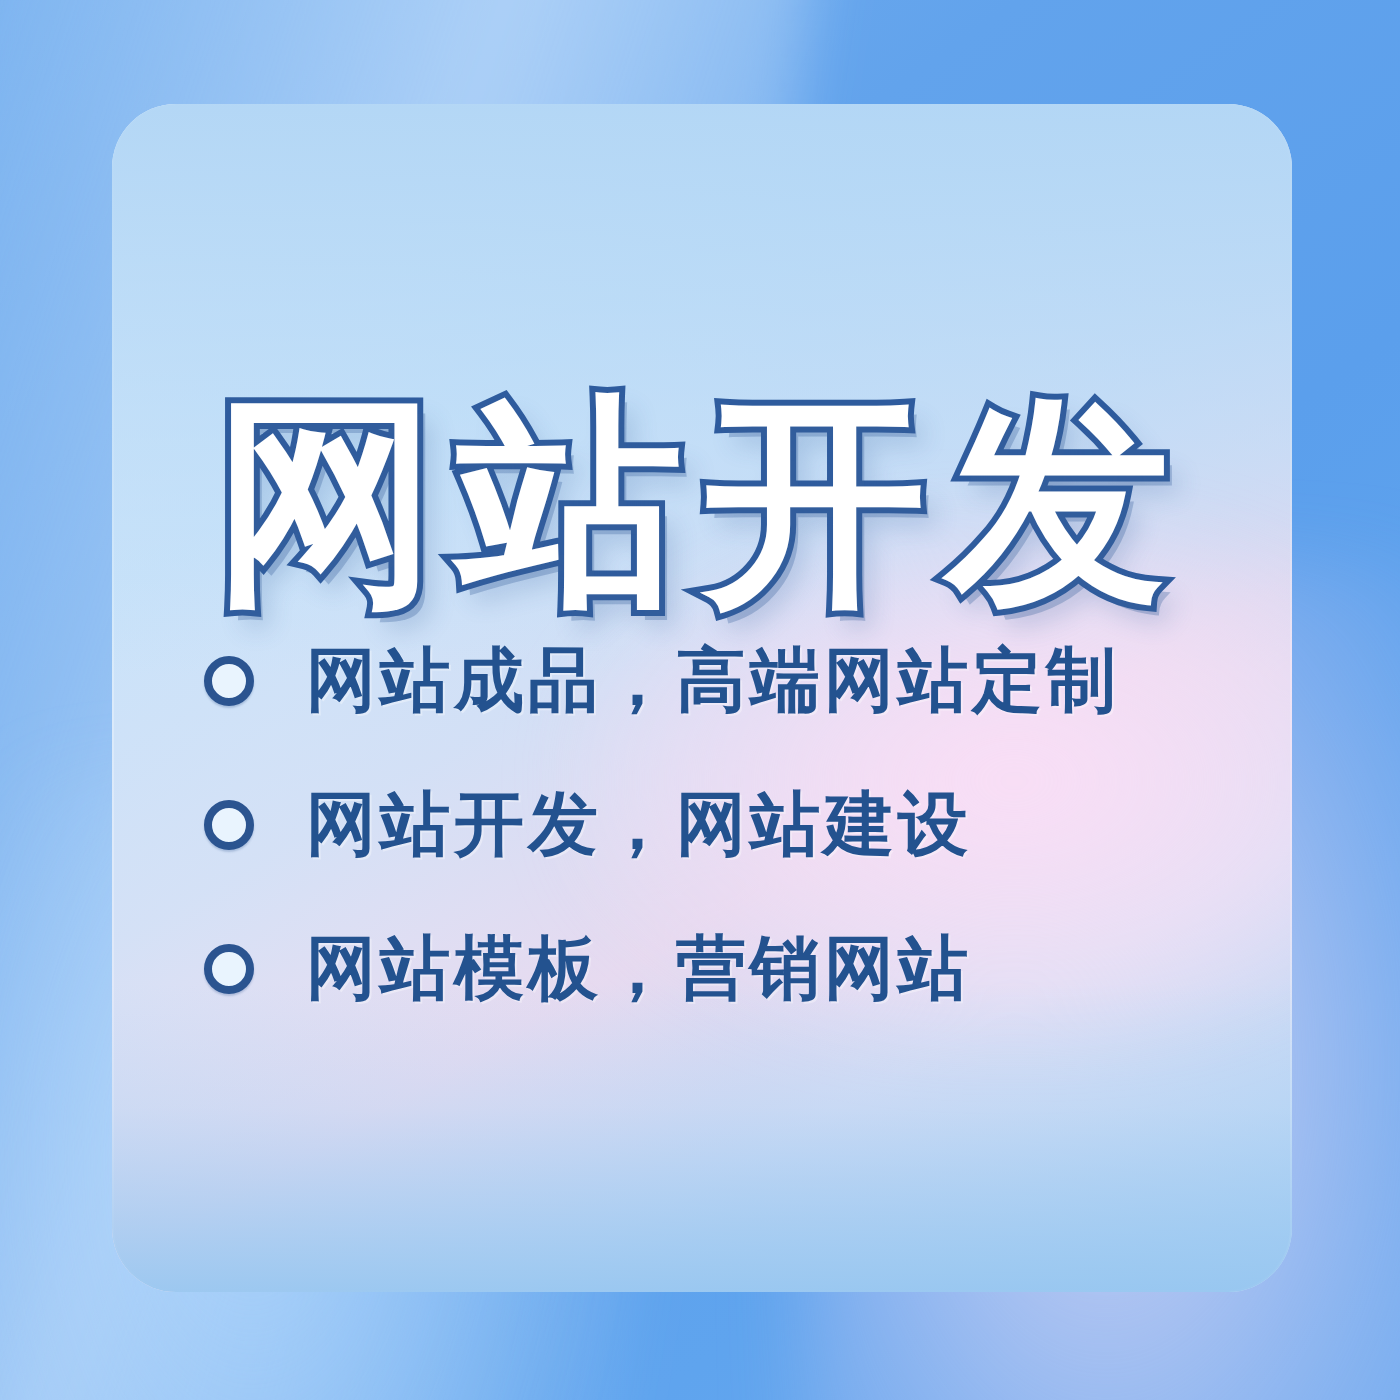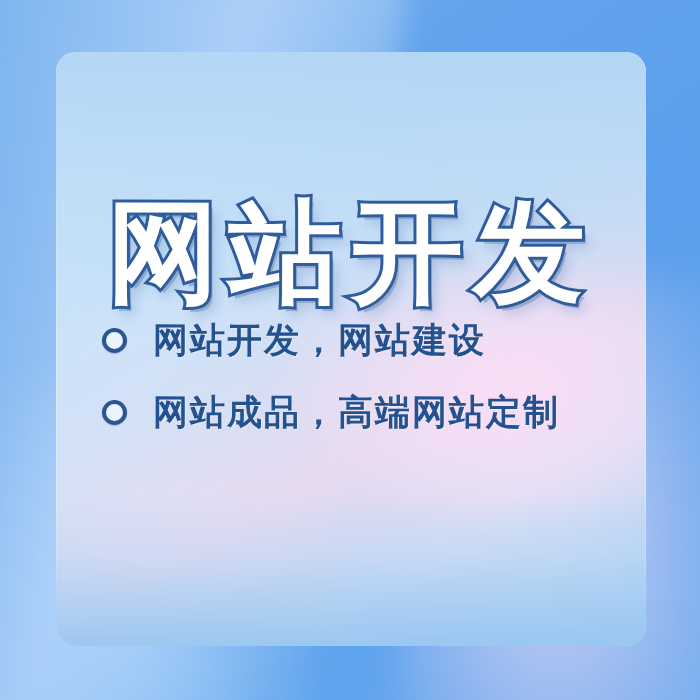--- a/index.html
+++ b/index.html
@@ -61,21 +61,21 @@
     filter: blur(18px);
   }
 
   
   .card {
     position: absolute;
     left: 56px;
     top: 52px;
     width: 590px;
     height: 594px;
-    border-radius: 20px;
+    border-radius: 32px;
     overflow: hidden;
     background:
       linear-gradient(150deg,
         rgba(214,234,252,0.96) 0%,
         rgba(205,229,250,0.95) 26%,
         rgba(215,226,246,0.94) 45%,
         rgba(240,222,240,0.92) 62%,
         rgba(224,225,245,0.92) 76%,
         rgba(176,212,245,0.95) 100%);
     box-shadow: 0 0 0 1px rgba(255,255,255,0.28) inset;
@@ -188,28 +188,32 @@
     <div class="card-inner">
 
       <div class="title-wrap">
         <h1 class="title">网站开发</h1>
       </div>
 
       <ul class="list">
 
         <li class="list-item">
           <span class="bullet"></span>
+          <span class="item-text">网站成品，高端网站定制</span>
+        </li>
+
+        <li class="list-item">
+          <span class="bullet"></span>
           <span class="item-text">网站开发，网站建设</span>
         </li>
 
         <li class="list-item">
           <span class="bullet"></span>
-          <span class="item-text">网站成品，高端网站定制</span>
+          <span class="item-text">网站模板，营销网站</span>
         </li>
-
 
 
       </ul>
 
     </div>
   </div>
 
 </div>
 
 </body></html>

